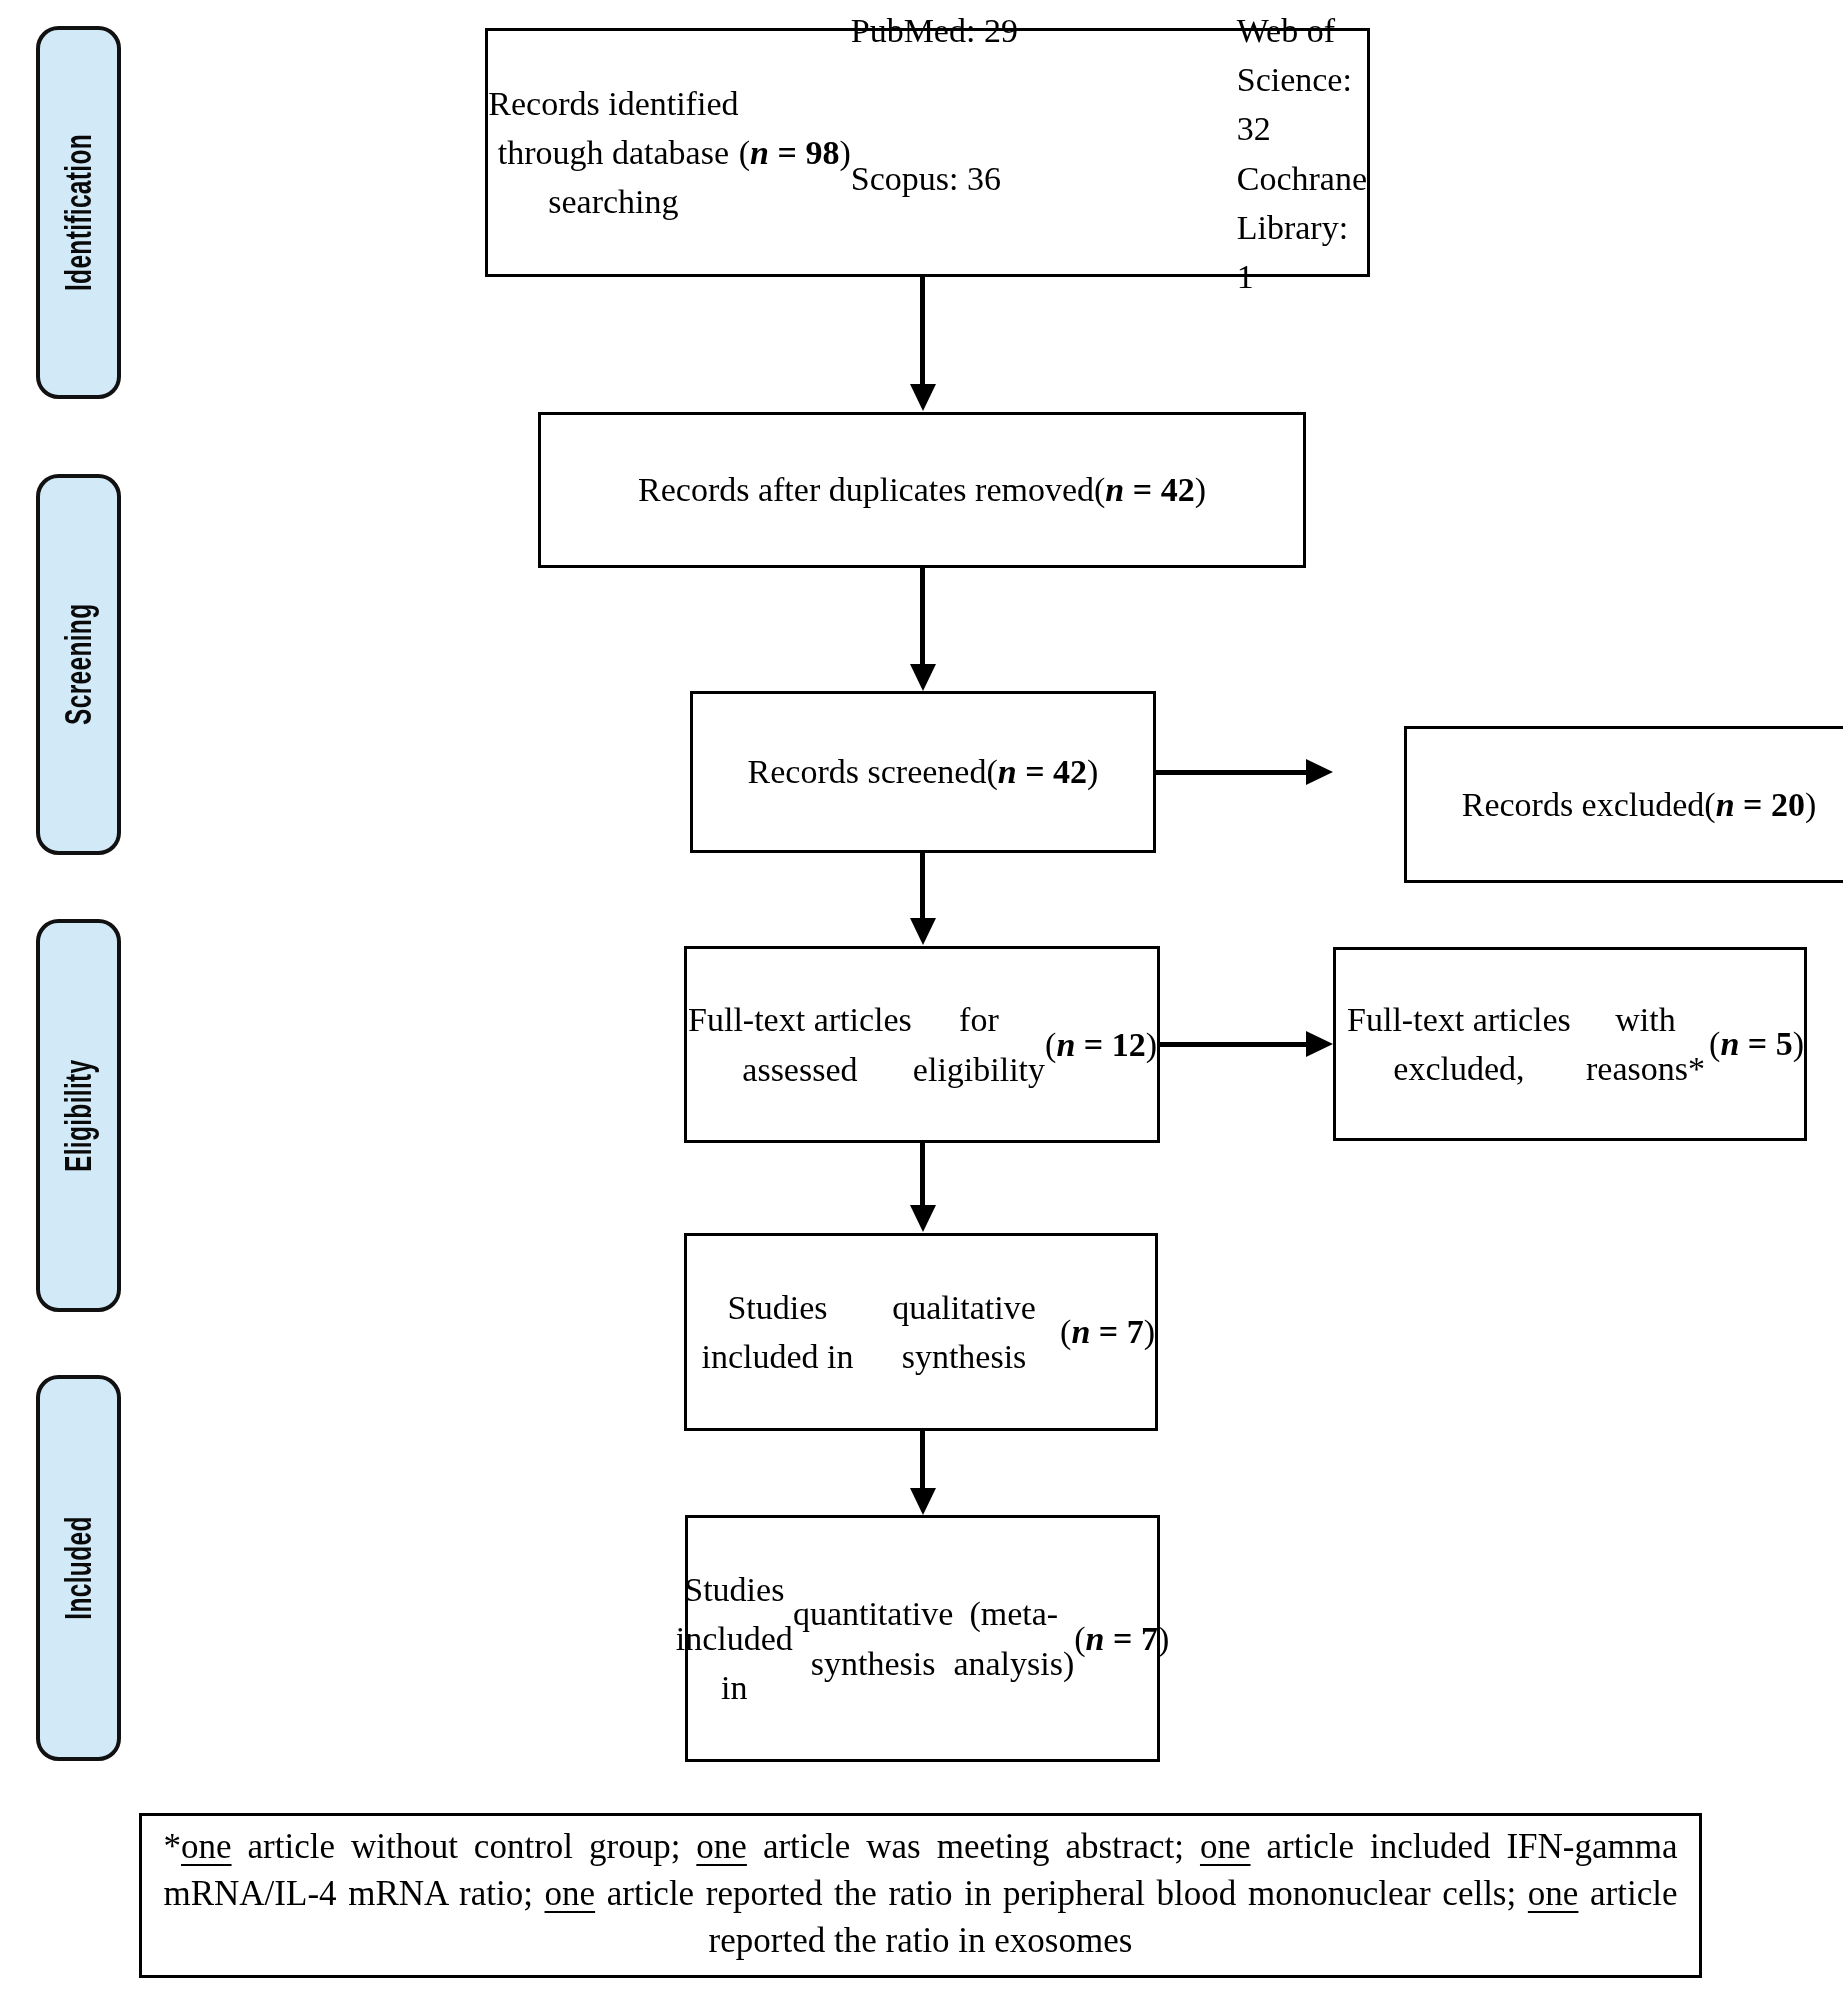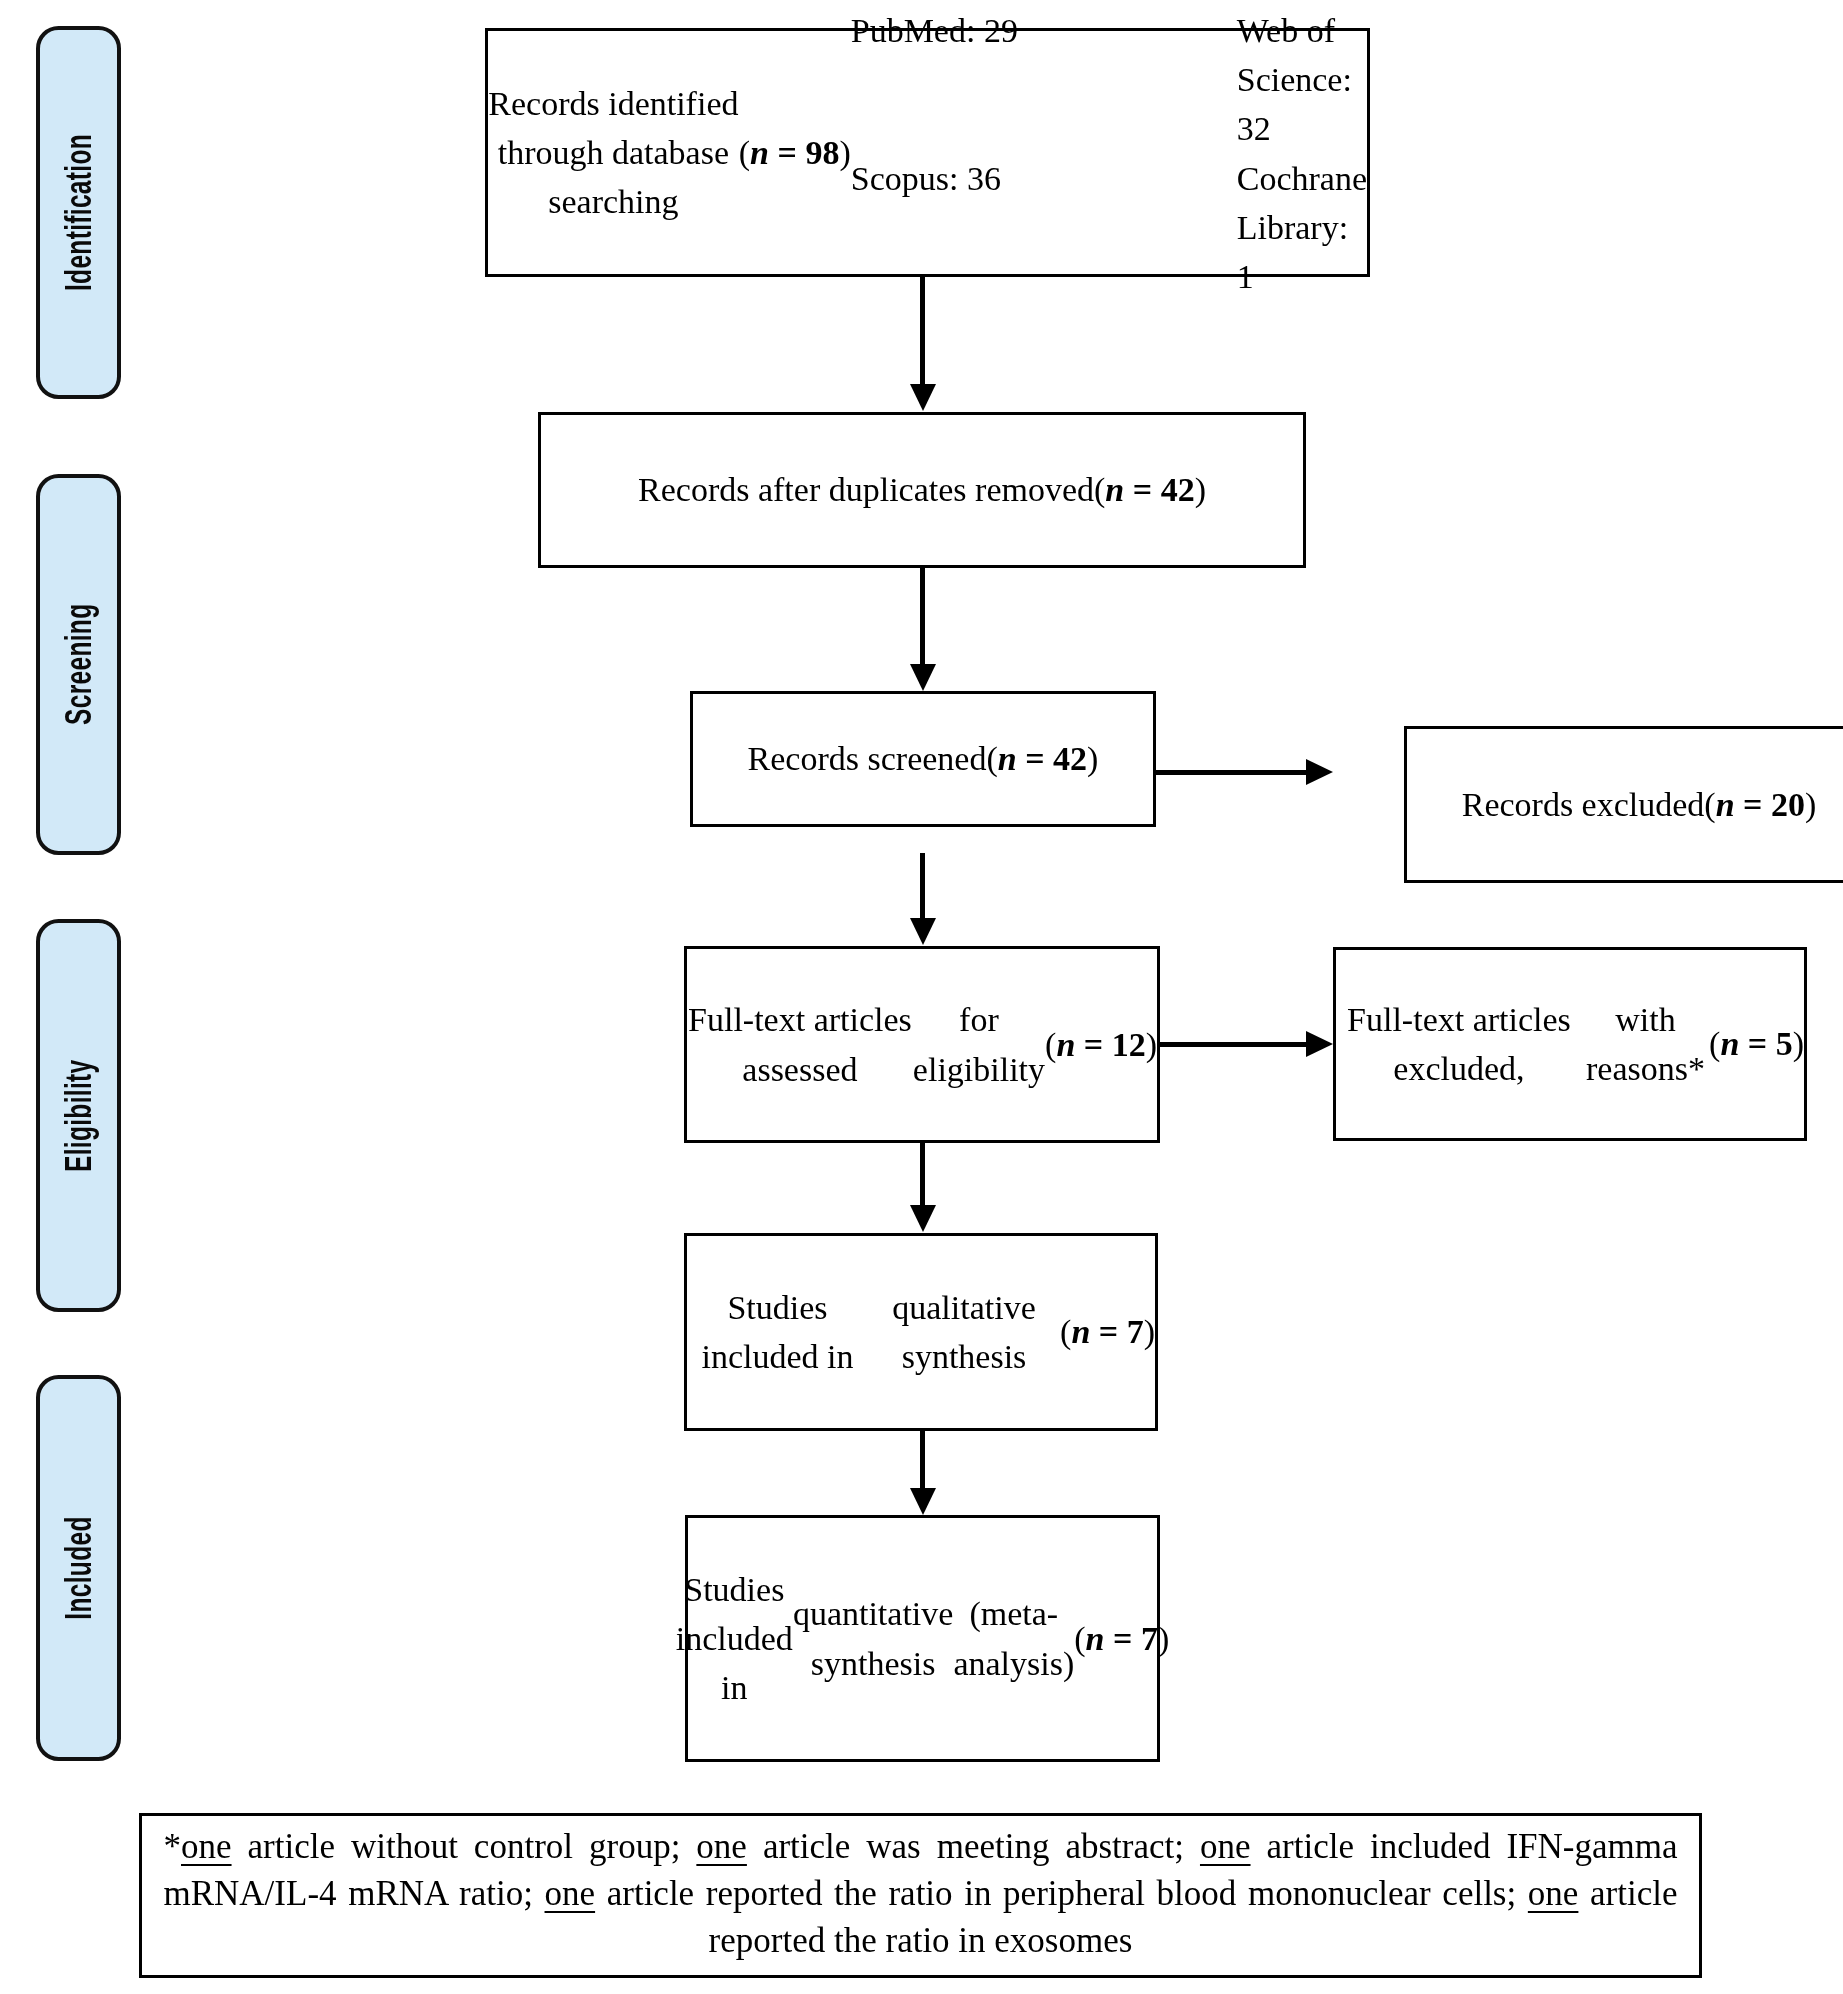--- a/index.html
+++ b/index.html
@@ -25,21 +25,21 @@
   }
 
   
   .box {
     position:absolute; background:#fff; border:3.9px solid #000; box-sizing:border-box;
     display:flex; flex-direction:row; align-items:center; justify-content:center;
     text-align:center; font-size:34px; line-height:1.45;
   }
   #box-identified    { left:485px;  top:28px;   width:885px; height:249px; }
   #box-duplicates    { left:538px; top:412px;  width:768px; height:156px;text-align:right; }
-  #box-screened      { left:690px; top:691px; width:466px;  height:136px; }
+  #box-screened      { left:690px; top:691px; width:466px;  height:162px; }
   #box-excluded      { left:1404px; top:694px; width:470px;  height:157px;margin-top:32px; }
   #box-fulltext      { left:684px; top:946px; width:476px;  height:197px; }
   #box-ft-excluded   { left:1333px; top:947px; width:474px;  height:194px; }
   #box-qualitative   { left:684px; top:1233px; width:474px;  height:198px; }
   #box-quantitative  { left:685px; top:1515px; width:475px;  height:247px; }
 
   .nline { white-space:pre; }
   .nsym  { font-weight:bold; font-style:italic; }
   .neq, .nval { font-weight:bold; }
 

